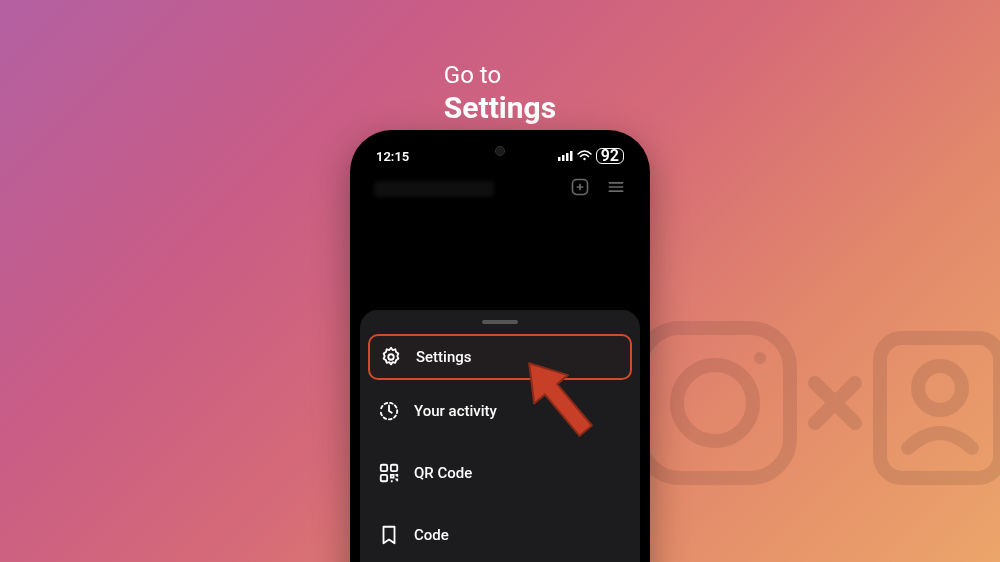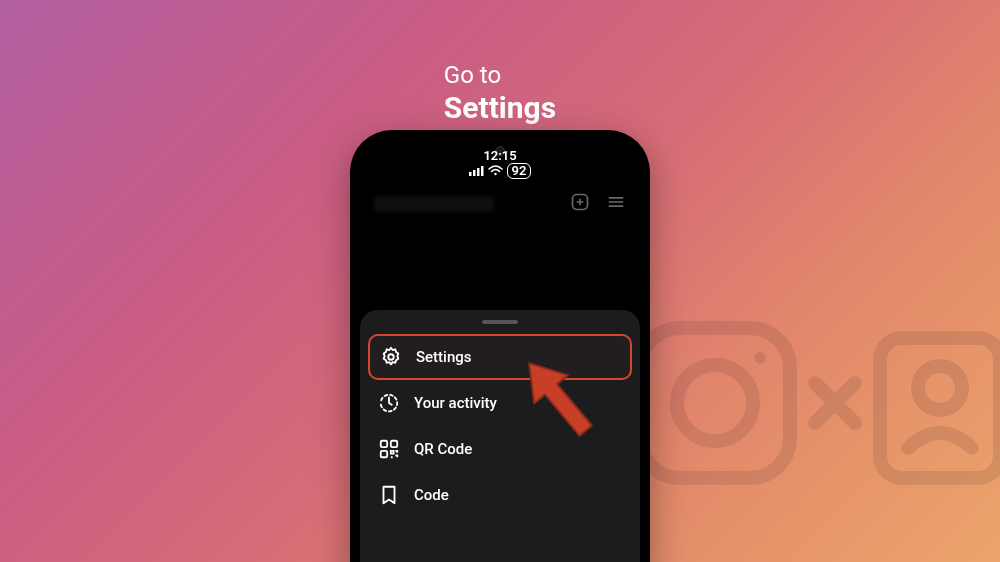--- a/index.html
+++ b/index.html
@@ -82,27 +82,26 @@
   .status-bar {
     position: relative;
     z-index: 6;
     display: flex;
     justify-content: space-between;
     align-items: center;
     color: #fff;
     font-size: 13px;
     font-weight: 600;
     padding: 8px 16px 2px 16px;
-    flex-direction: column;
   }
   .status-right { display: flex; align-items: center; gap: 4px; }
   .battery-pill {
     display: inline-flex; align-items: center; gap: 2px;
     border: 1.2px solid #fff; border-radius: 6px;
-    padding: 0 4px; font-size: 13px; line-height: 14px;
+    padding: 0 4px; font-size: 16px; line-height: 14px;
   }
   .signal-icon, .wifi-icon { display: inline-block; }
 
   .profile-area {
     position: relative;
     z-index: 1;
     padding: 10px 14px 0 14px;
     color: #e6e6e6;
   }
   .profile-top {
@@ -161,21 +160,21 @@
   }
   .grabber {
     width: 36px; height: 4px; background: #555;
     border-radius: 2px; margin: 0 auto 10px;
   }
   .menu-list { list-style: none; }
   .menu-item {
     display: flex;
     align-items: center;
     gap: 14px;
-    padding: 12px 18px;
+    padding: 20px 18px;
     font-size: 15px;
     font-weight: 500;
     cursor: pointer;
   }
   .menu-item .mi-icon { width: 22px; height: 22px; flex: 0 0 22px; color: #fff; }
   .menu-item.highlighted {
     border: 2px solid #d24a2d;
     border-radius: 10px;
     margin: 0 8px;
     padding: 10px 10px;

